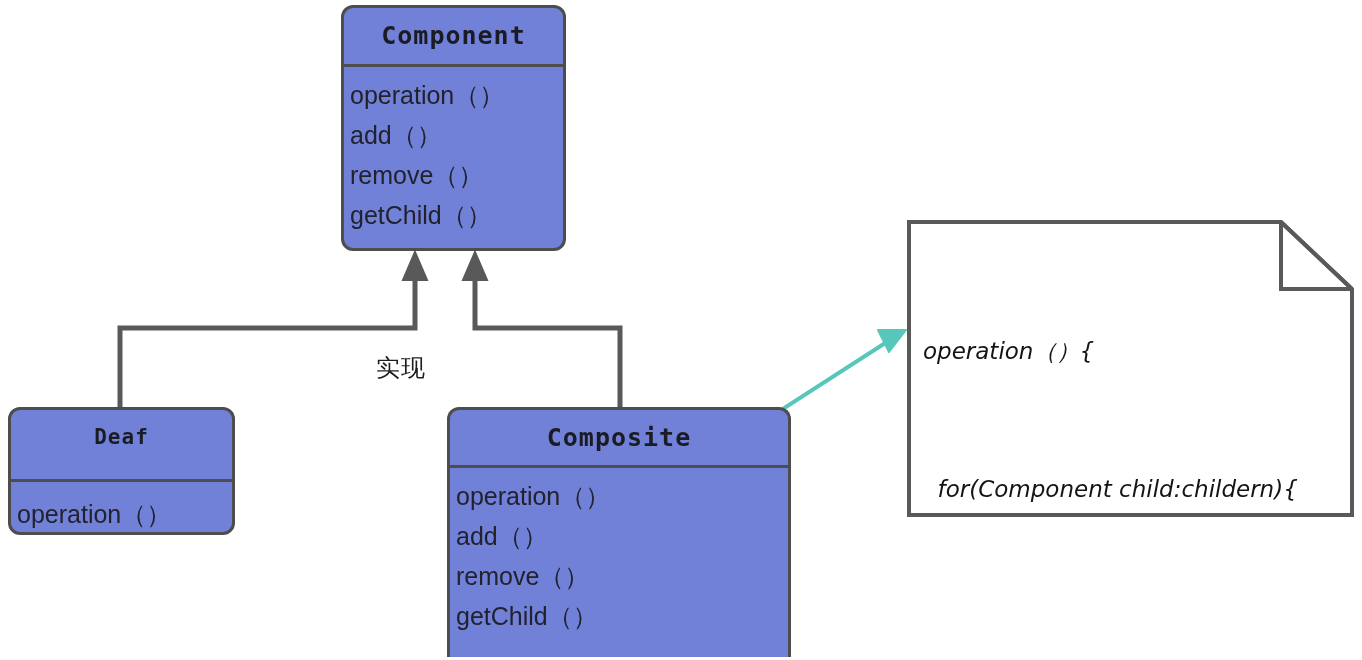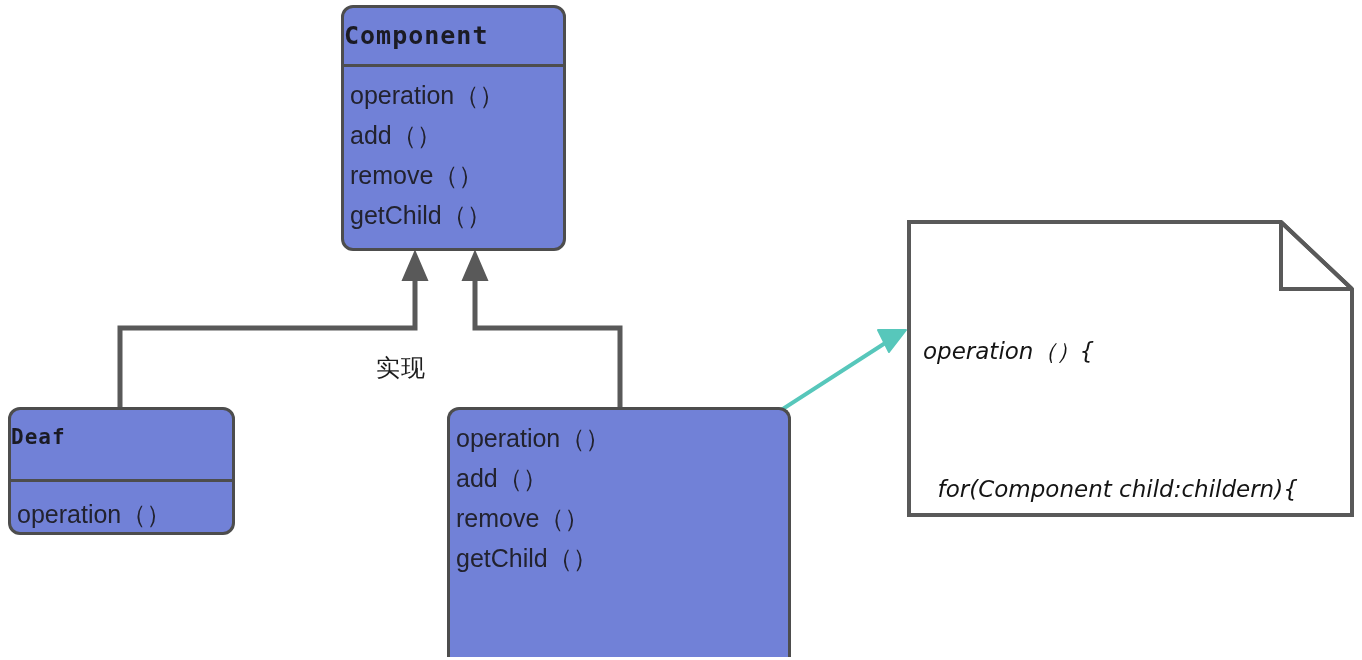--- a/index.html
+++ b/index.html
@@ -24,21 +24,21 @@
     position: absolute;
     box-sizing: border-box;
     background: #7181d7;
     border: 3px solid #4d4d4d;
     border-radius: 12px;
     overflow: hidden;
   }
   .uml-title {
     box-sizing: border-box;
     width: 100%;
-    text-align: left;
+    text-align: center;
     font-family: "DejaVu Sans Mono", monospace;
     font-weight: bold;
     color: #1b1b24;
     border-bottom: 3px solid #4d4d4d;
     letter-spacing: 1px;
   }
   .uml-body {
     box-sizing: border-box;
     padding: 8px 0 0 4px;
   }
@@ -166,20 +166,21 @@
 </div>
 
 <div class="uml-class" id="class-deaf">
   <div class="uml-title">Deaf</div>
   <div class="uml-body">
     <div class="uml-method">operation（）</div>
   </div>
 </div>
 
 <div class="uml-class" id="class-composite">
+  <div class="uml-title">Composite</div>
   <div class="uml-body">
     <div class="uml-method">operation（）</div>
     <div class="uml-method">add（）</div>
     <div class="uml-method">remove（）</div>
     <div class="uml-method">getChild（）</div>
   </div>
 </div>
 
 <div id="note-box">
   <div class="note-text">

